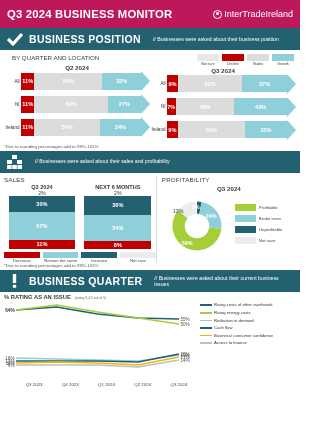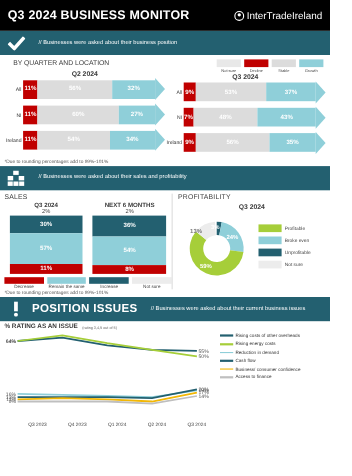--- a/index.html
+++ b/index.html
@@ -5,21 +5,21 @@
   * { margin:0; padding:0; box-sizing:border-box; }
   body {
     width:300px; height:433px;
     background:#ffffff;
     font-family:"Liberation Sans", sans-serif;
     overflow:hidden;
     position:relative;
   }
   
   .topbar {
-    height:28px; background:#000000;
+    height:28px; background:#be185d;
     display:flex; align-items:center; padding:0 7px;
     position:relative;
   }
   .topbar-title {
     color:#ffffff; font-size:11.3px; font-weight:bold;
     letter-spacing:.2px; white-space:nowrap;
   }
   .brand { margin-left:auto; display:flex; align-items:center; gap:2px; }
   .brand-mark {
     width:9px; height:9px; border-radius:50%;
@@ -127,20 +127,21 @@
     <span class="brand-text">InterTradeIreland</span>
   </div>
 </div>
 
 <div class="banner">
   <span class="banner-icon">
     <svg width="16" height="13" viewBox="0 0 16 13">
         <path d="M1 6 L6 11 L15 1" stroke="#ffffff" stroke-width="3.2" fill="none"></path>
       </svg>
   </span>
+  <span class="banner-title">BUSINESS POSITION</span>
   <span class="banner-sub">// Businesses were asked about their business position</span>
 </div>
 
 <div class="bp-wrap">
 
   <div class="bp-col">
     <div class="bp-head">BY QUARTER AND LOCATION</div>
     <div class="chart-title" style="margin-top:3px;">Q2 2024</div>
     <div id="bp-q2-rows">
         <div class="bar-row">
@@ -322,21 +323,21 @@
 </div>
 <div class="footnote">*Due to rounding percentages add to 99%-101%</div>
 
 <div class="banner" style="margin-top:2px;">
   <span class="banner-icon">
     <svg width="7" height="14" viewBox="0 0 7 14">
       <rect x="1.8" y="0" width="3.4" height="9" fill="#ffffff"></rect>
       <circle cx="3.5" cy="12.2" r="1.8" fill="#ffffff"></circle>
     </svg>
   </span>
-  <span class="banner-title">POSITION ISSUES</span>
+  <span class="banner-title">BUSINESS QUARTER</span>
   <span class="banner-sub">// Businesses were asked about their current business issues</span>
 </div>
 
 <div class="issues-head">
   <span class="t">% RATING AS AN ISSUE</span>
   <span class="s">(rating 3,4,5 out of 5)</span>
 </div>
 
 <div class="issues-body">
   <div class="line-wrap">

